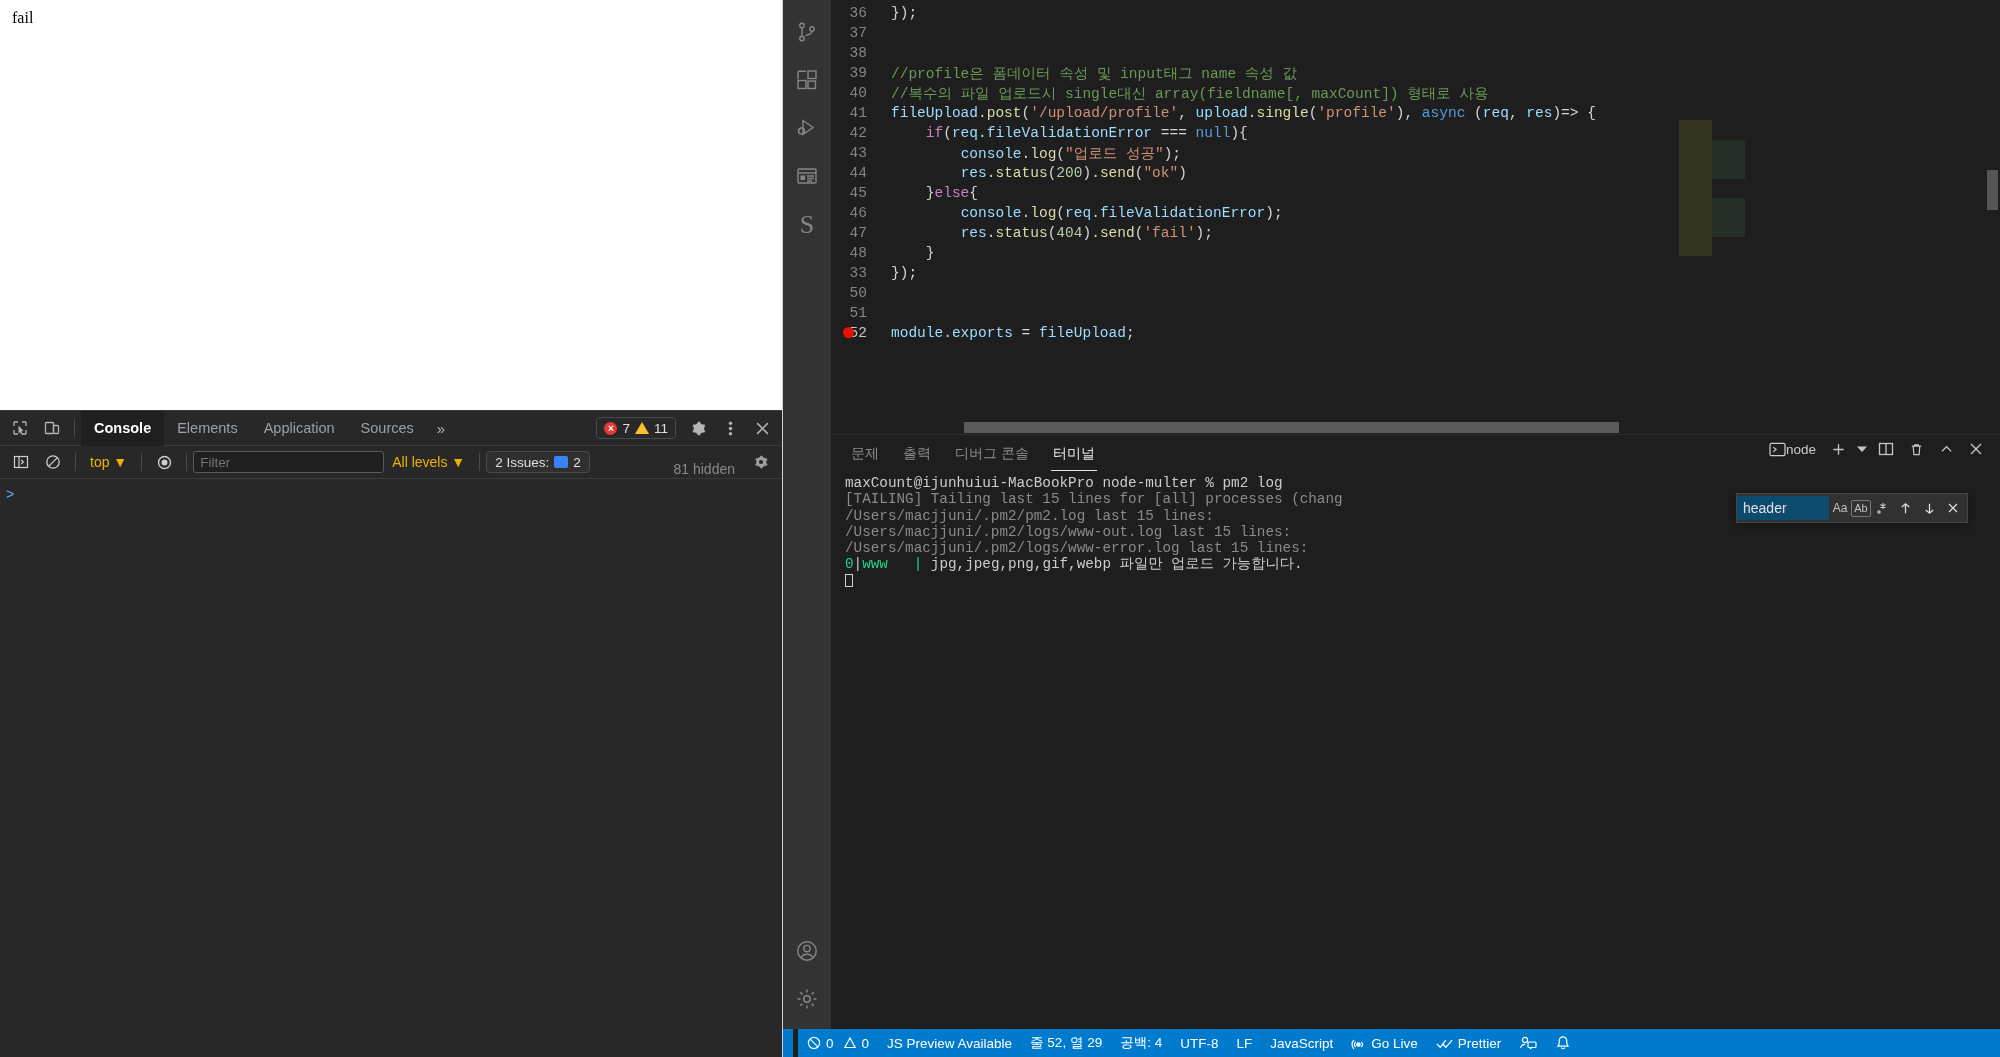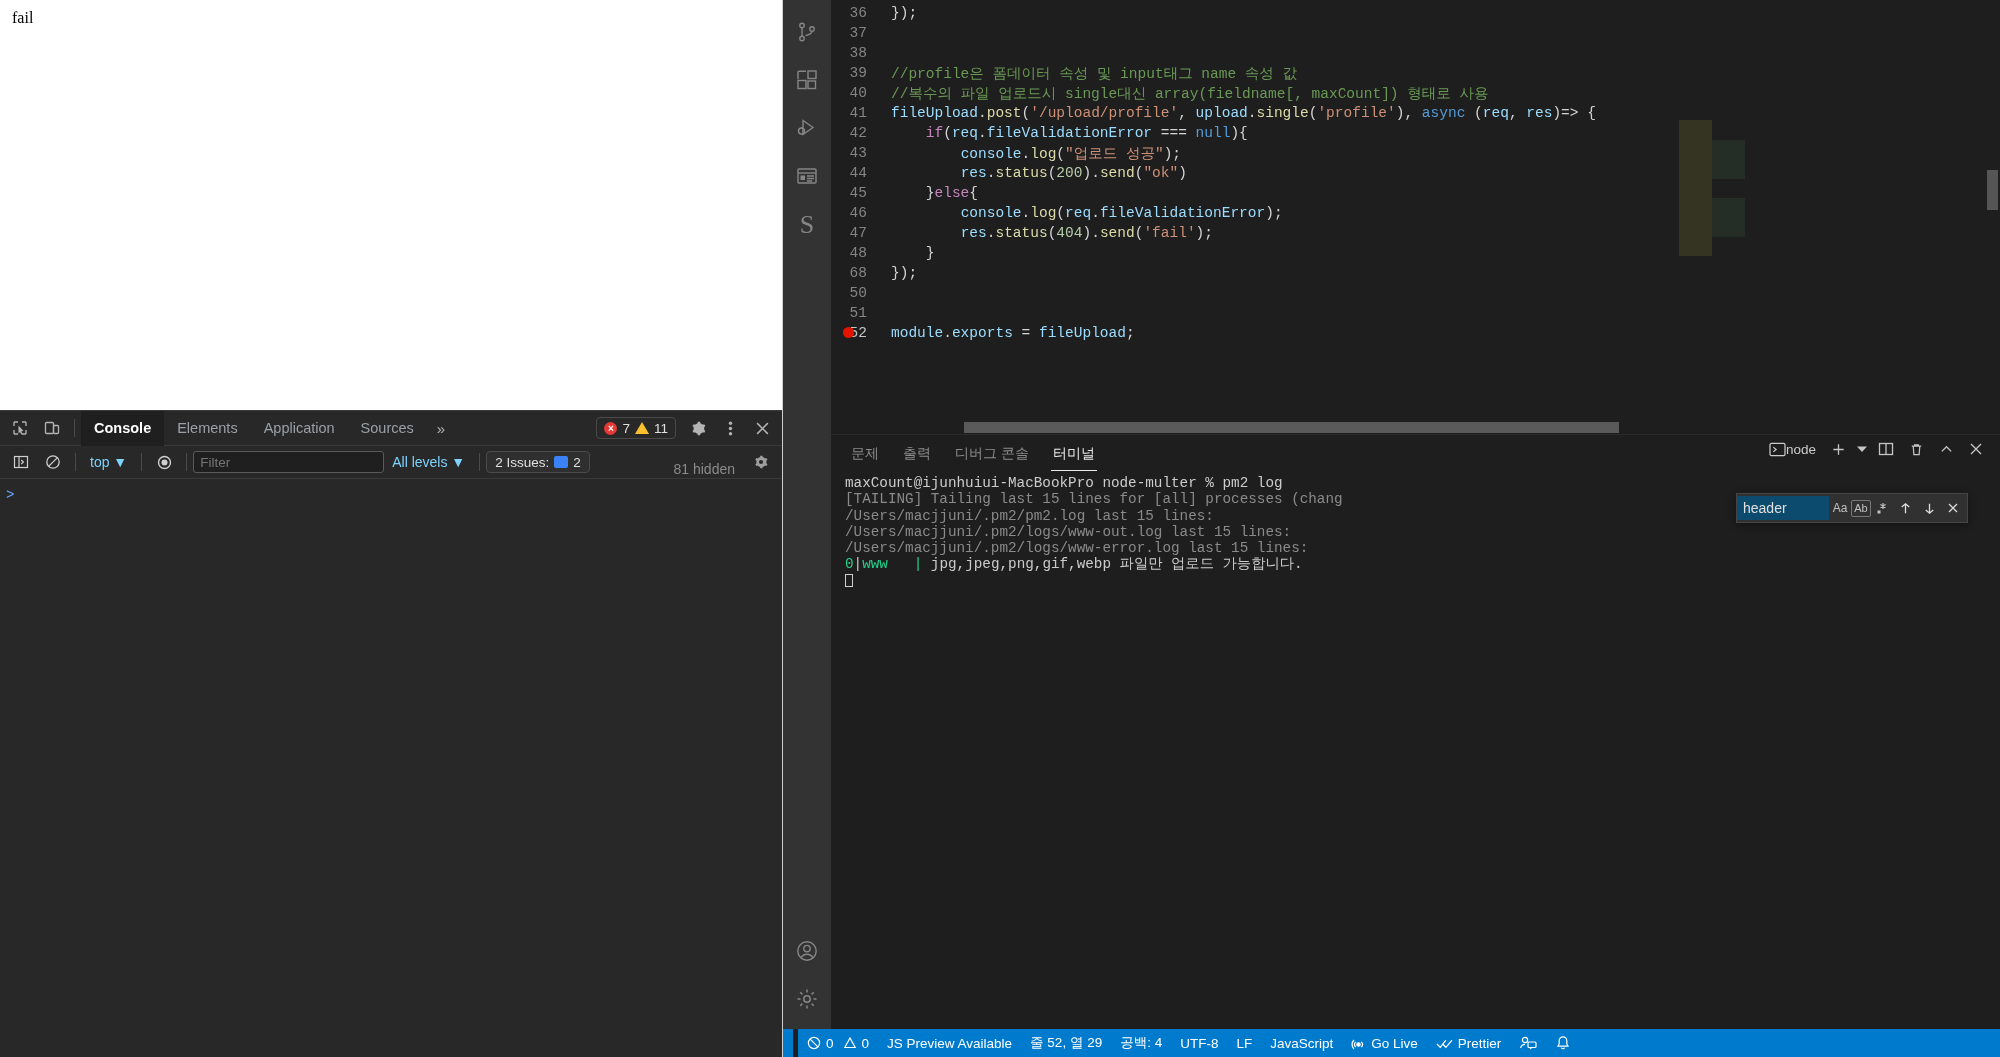--- a/index.html
+++ b/index.html
@@ -70,21 +70,21 @@
   .dt-filterbar {
     height: 33px; display: flex; align-items: center;
     background: #282828; border-bottom: 1px solid #3a3a3a; padding: 0 5px;
   }
   .filter-input {
     flex: 0 0 168px; height: 22px; background: #1f1f1f;
     border: 1px solid #5a5a5a; border-radius: 3px;
     color: #cfcfcf; font-size: 13.5px; padding: 0 6px;
     font-family: "Liberation Sans", sans-serif;
   }
-  .dd { font-size: 14px; color: #7dd3fc; padding: 0 8px; white-space: nowrap; }
+  .dd { font-size: 14px; color: #eab308; padding: 0 8px; white-space: nowrap; }
   .hidden-txt { font-size: 14px; color: #8a8a8a; padding: 0 10px; margin-top: 13px; }
   .dt-console-body { flex: 1; background: #282828; padding: 8px 6px; }
   .prompt-row { display: flex; align-items: flex-start; }
   .prompt-chev { color: #6aa6ff; font-size: 14px; font-family: "Liberation Mono", monospace; }
 
   
   #vscode { width: 1217px; height: 1057px; background: #1e1e1e; position: relative; display: flex; flex-direction: column; }
   #vs-main { flex: 1; display: flex; min-height: 0; }
   #activitybar {
     width: 48px; background: #333333; display: flex; flex-direction: column;
@@ -338,21 +338,21 @@
               <div class="code-line"><div class="ln">39</div><div class="code"><span class="c-com">//profile은 폼데이터 속성 및 input태그 name 속성 값</span></div></div>
               <div class="code-line"><div class="ln">40</div><div class="code"><span class="c-com">//복수의 파일 업로드시 single대신 array(fieldname[, maxCount]) 형태로 사용</span></div></div>
               <div class="code-line"><div class="ln">41</div><div class="code"><span class="c-var">fileUpload</span><span class="c-plain">.</span><span class="c-fn">post</span><span class="c-plain">(</span><span class="c-str">'/upload/profile'</span><span class="c-plain">, </span><span class="c-var">upload</span><span class="c-plain">.</span><span class="c-fn">single</span><span class="c-plain">(</span><span class="c-str">'profile'</span><span class="c-plain">), </span><span class="c-blue">async</span><span class="c-plain"> (</span><span class="c-var">req</span><span class="c-plain">, </span><span class="c-var">res</span><span class="c-plain">)=&gt; {</span></div></div>
               <div class="code-line"><div class="ln">42</div><div class="code"><span class="c-plain">    </span><span class="c-kw">if</span><span class="c-plain">(</span><span class="c-var">req</span><span class="c-plain">.</span><span class="c-var">fileValidationError</span><span class="c-plain"> === </span><span class="c-blue">null</span><span class="c-plain">){</span></div></div>
               <div class="code-line"><div class="ln">43</div><div class="code"><span class="c-plain">        </span><span class="c-var">console</span><span class="c-plain">.</span><span class="c-fn">log</span><span class="c-plain">(</span><span class="c-str">"업로드 성공"</span><span class="c-plain">);</span></div></div>
               <div class="code-line"><div class="ln">44</div><div class="code"><span class="c-plain">        </span><span class="c-var">res</span><span class="c-plain">.</span><span class="c-fn">status</span><span class="c-plain">(</span><span class="c-num">200</span><span class="c-plain">).</span><span class="c-fn">send</span><span class="c-plain">(</span><span class="c-str">"ok"</span><span class="c-plain">)</span></div></div>
               <div class="code-line"><div class="ln">45</div><div class="code"><span class="c-plain">    }</span><span class="c-kw">else</span><span class="c-plain">{</span></div></div>
               <div class="code-line"><div class="ln">46</div><div class="code"><span class="c-plain">        </span><span class="c-var">console</span><span class="c-plain">.</span><span class="c-fn">log</span><span class="c-plain">(</span><span class="c-var">req</span><span class="c-plain">.</span><span class="c-var">fileValidationError</span><span class="c-plain">);</span></div></div>
               <div class="code-line"><div class="ln">47</div><div class="code"><span class="c-plain">        </span><span class="c-var">res</span><span class="c-plain">.</span><span class="c-fn">status</span><span class="c-plain">(</span><span class="c-num">404</span><span class="c-plain">).</span><span class="c-fn">send</span><span class="c-plain">(</span><span class="c-str">'fail'</span><span class="c-plain">);</span></div></div>
               <div class="code-line"><div class="ln">48</div><div class="code"><span class="c-plain">    }</span></div></div>
-              <div class="code-line"><div class="ln">68</div><div class="code"><span class="c-plain">});</span></div></div>
+              <div class="code-line"><div class="ln">33</div><div class="code"><span class="c-plain">});</span></div></div>
               <div class="code-line"><div class="ln">50</div><div class="code"></div></div>
               <div class="code-line"><div class="ln">51</div><div class="code"></div></div>
               <div class="code-line" style="position: relative;"><div class="ln cur">52</div><span class="brk" style="top: 4px; position: absolute;"></span><div class="code"><span class="c-var">module</span><span class="c-plain">.</span><span class="c-var">exports</span><span class="c-plain"> = </span><span class="c-var">fileUpload</span><span class="c-plain">;</span></div></div>
             </div>
           <div class="ed-scroll-v"></div>
           <div class="ed-scroll-h">
             <div class="ed-scroll-thumb"></div>
           </div>
         </div>
 

